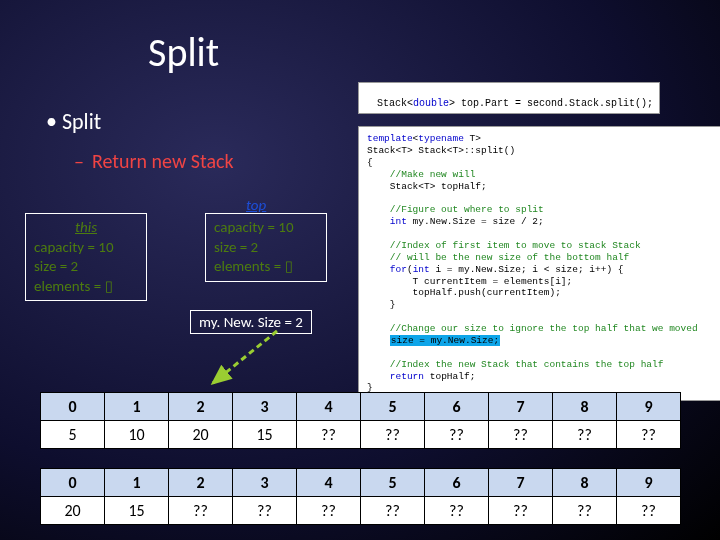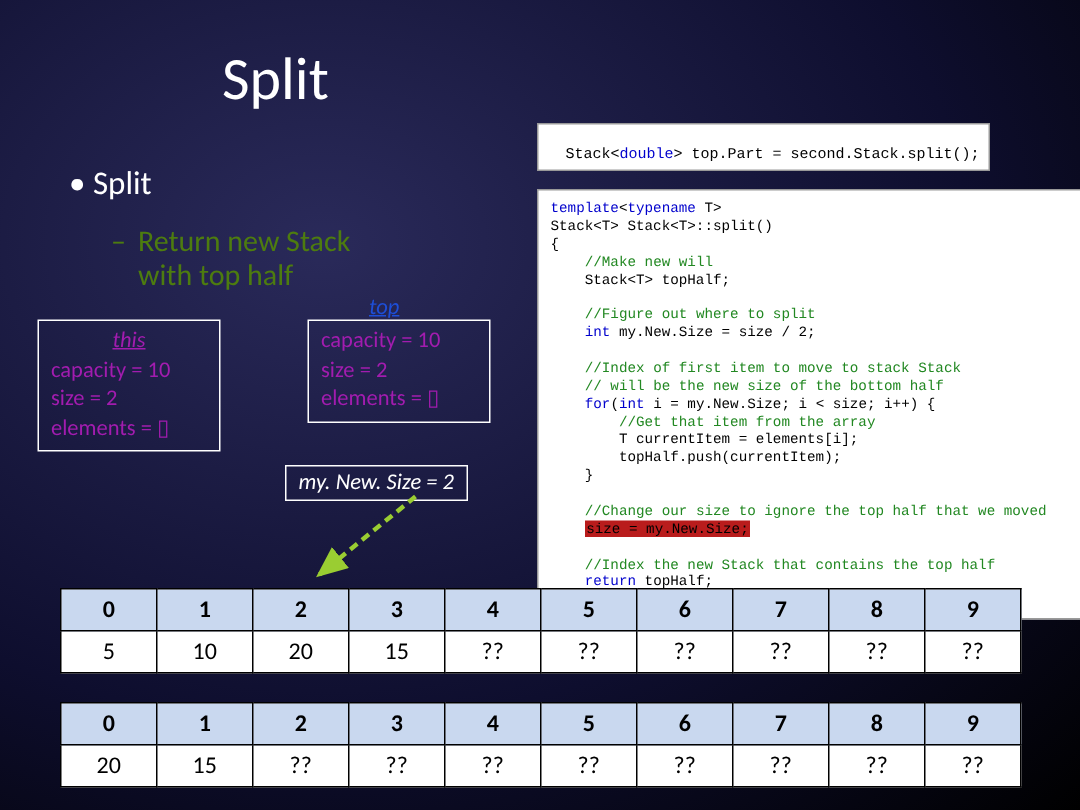--- a/index.html
+++ b/index.html
@@ -15,51 +15,51 @@
     position: absolute; top: 28px; left: 148px;
     font-size: 40px; color: #fff; font-weight: 400;
   }
   .bullet1 {
     position: absolute; top: 108px; left: 46px;
     color: #fff; font-size: 22px;
   }
   .bullet1::before { content: "• "; color: #fff; }
   .bullet2 {
     position: absolute; top: 150px; left: 92px;
-    color: #4d7c0f; font-size: 20px; line-height: 1.15;
+    color: #ef4444; font-size: 20px; line-height: 1.15;
   }
   .bullet2::before { content: "– "; position: absolute; left: -18px; }
   .toplabel {
     position: absolute; top: 196px; left: 246px;
     color: #1d4ed8; font-size: 15px; font-style: italic; text-decoration: underline;
   }
   .box {
-    position: absolute; border: 1.5px solid #fff; color: #a21caf;
+    position: absolute; border: 1.5px solid #fff; color: #4d7c0f;
     font-size: 15px; padding: 4px 8px; line-height: 1.3;
   }
   .box .lbl { font-style: italic; text-align: center; text-decoration: underline; }
   .box1 { top: 213px; left: 25px; width: 122px; }
   .box2 { top: 213px; left: 205px; width: 122px; }
-  .box3 { position: absolute; top: 310px; left: 190px; border: 1.5px solid #fff; color: #fff; font-size: 15px; padding: 2px 8px; font-style: italic; }
+  .box3 { position: absolute; top: 310px; left: 190px; border: 1.5px solid #fff; color: #fff; font-size: 15px; padding: 2px 8px; }
   .code1 {
     position: absolute; top: 50px; left: 358px;
     background: #fff; font-family: "Courier New", monospace;
     font-size: 10px; padding: 4px 6px; white-space: pre;
     border: 1px solid #999;
     margin-top: 32px;
   }
   .code2 {
     position: absolute; top: 126px; left: 358px; width: 420px;
     background: #fff; font-family: "Courier New", monospace;
     font-size: 9.5px; padding: 6px 8px; white-space: pre; line-height: 1.25;
     border: 1px solid #999;
   }
   .kw { color: #0000cc; }
   .cmt { color: #228822; }
-  .hl { background: #b91c1c; padding: 0 1px; }
+  .hl { background: #0ea5e9; padding: 0 1px; }
   .arrow {
     position: absolute; top: 328px; left: 207px;
     width: 80px; height: 60px; pointer-events: none;
   }
   table {
     position: absolute; border-collapse: collapse;
     font-size: 16px; background: #fff; color: #000;
   }
   table td {
     border: 1px solid #000; width: 64px; height: 28px;
@@ -69,21 +69,20 @@
   .tbl1 { top: 392px; left: 40px; }
   .tbl2 { top: 468px; left: 40px; }
 </style>
 </head>
 <body>
 
 <div class="title">Split</div>
 <div class="bullet1">Split</div>
 <div class="bullet2">
   <span>Return new Stack</span><br>
-  <span>with top half</span>
 </div>
 <div class="toplabel">top</div>
 
 <div class="box box1">
   <div class="lbl">this</div>
   <div>capacity = 10</div>
   <div>size = 2</div>
   <div>elements = ▯</div>
 </div>
 
@@ -113,21 +112,20 @@
 {
     <span class="cmt">//Make new will</span>
     Stack&lt;T&gt; topHalf;
 
     <span class="cmt">//Figure out where to split</span>
     <span class="kw">int</span> my.New.Size = size / 2;
 
     <span class="cmt">//Index of first item to move to stack Stack</span>
     <span class="cmt">// will be the new size of the bottom half</span>
     <span class="kw">for</span>(<span class="kw">int</span> i = my.New.Size; i &lt; size; i++) {
-        <span class="cmt">//Get that item from the array</span>
         T currentItem = elements[i];
         topHalf.push(currentItem);
     }
 
     <span class="cmt">//Change our size to ignore the top half that we moved</span>
     <span class="hl">size = my.New.Size;</span>
 
     <span class="cmt">//Index the new Stack that contains the top half</span>
     <span class="kw">return</span> topHalf;
 }</div>

